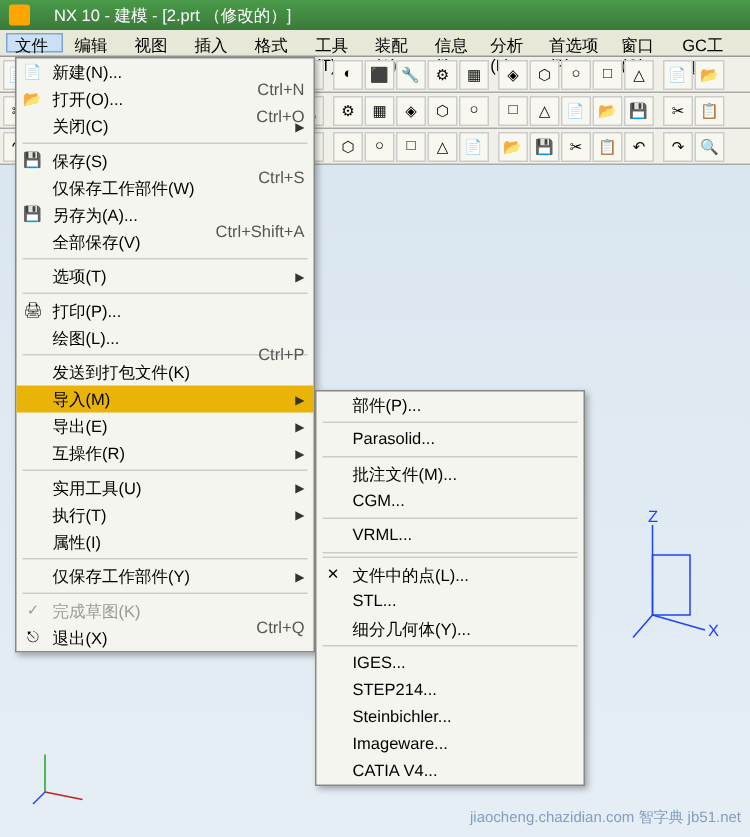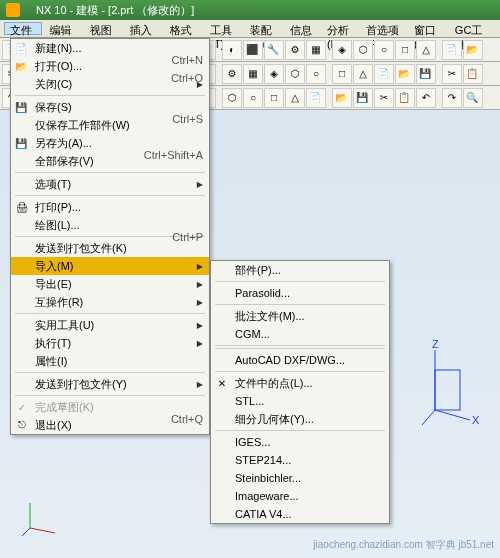--- a/index.html
+++ b/index.html
@@ -231,21 +231,21 @@
     </div>
     <div class="dm-item">
       <span>执行(T)</span>
       <span class="dm-arrow">▶</span>
     </div>
     <div class="dm-item">
       <span>属性(I)</span>
     </div>
     <div class="dm-sep"></div>
     <div class="dm-item">
-      <span>发送到打包文件(Y)</span>
+      <span>仅保存工作部件(Y)</span>
       <span class="dm-arrow">▶</span>
     </div>
     <div class="dm-sep"></div>
     <div class="dm-item disabled">
       <span class="dm-icon">✓</span>
       <span>完成草图(K)</span>
       <span class="dm-shortcut">Ctrl+Q</span>
     </div>
     <div class="dm-item">
       <span class="dm-icon">⎋</span>
@@ -261,24 +261,24 @@
       <span>Parasolid...</span>
     </div>
     <div class="dm-sep"></div>
     <div class="dm-item">
       <span>批注文件(M)...</span>
     </div>
     <div class="dm-item">
       <span>CGM...</span>
     </div>
     <div class="dm-sep"></div>
-    <div class="dm-sep"></div>
-    <div class="dm-item">
-      <span>AutoCAD DXF/DWG...</span>
-    </div>
+    <div class="dm-item">
+      <span>VRML...</span>
+    </div>
+    <div class="dm-sep"></div>
     <div class="dm-sep"></div>
     <div class="dm-item">
       <span class="dm-icon">✕</span>
       <span>文件中的点(L)...</span>
     </div>
     <div class="dm-item">
       <span>STL...</span>
     </div>
     <div class="dm-item">
       <span>细分几何体(Y)...</span>

